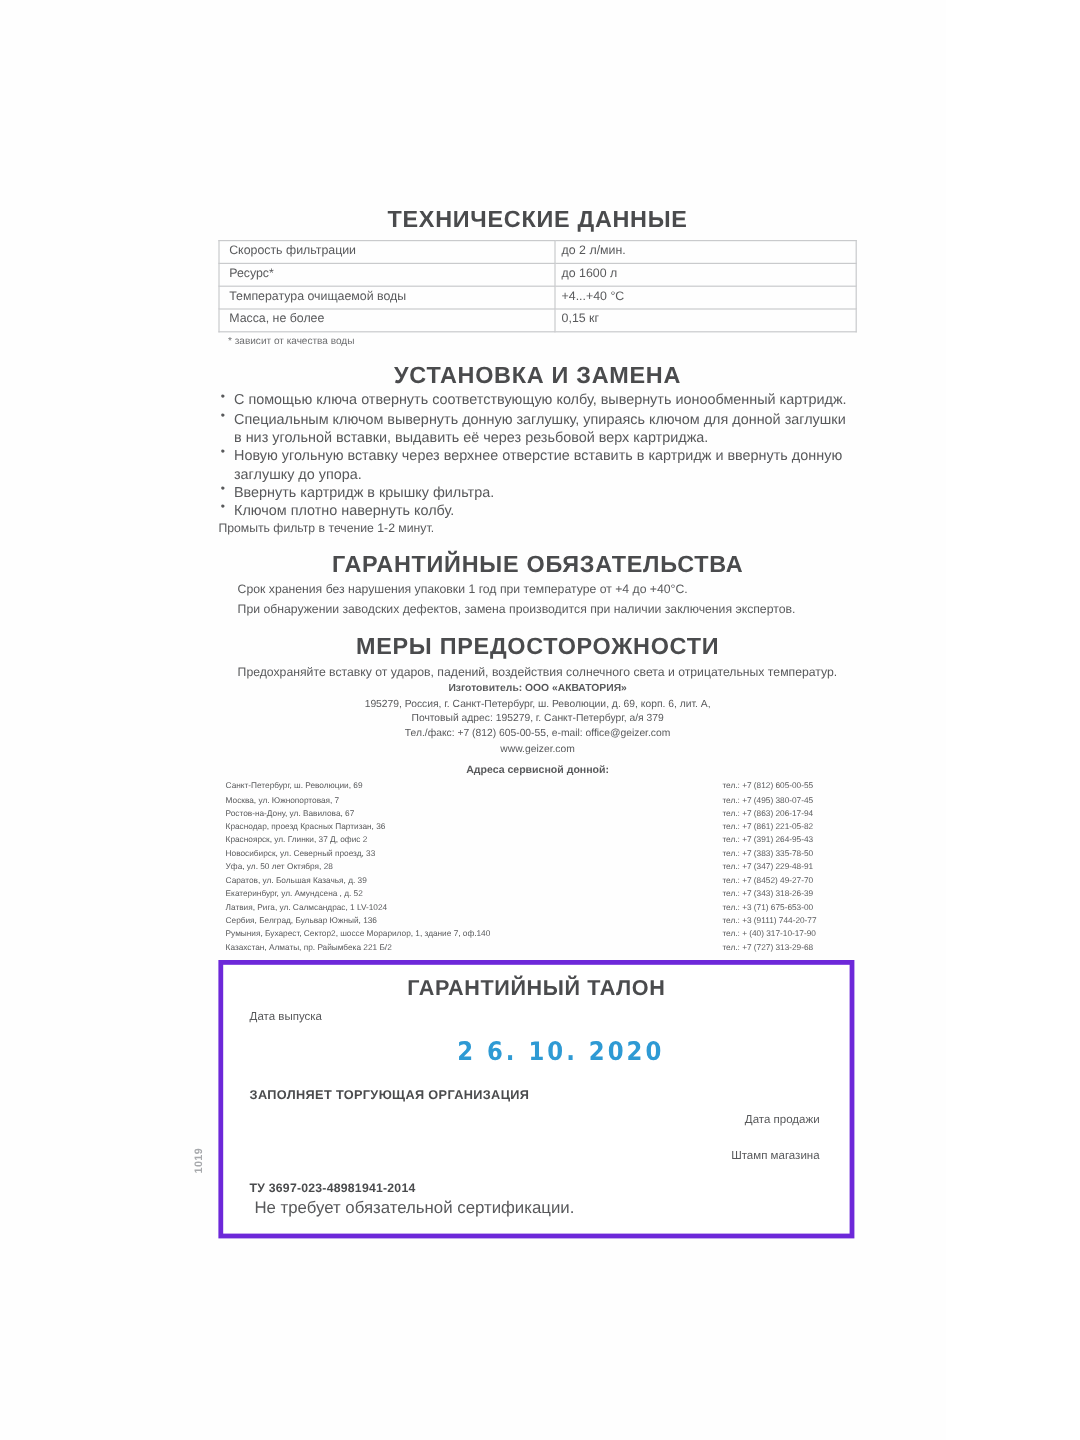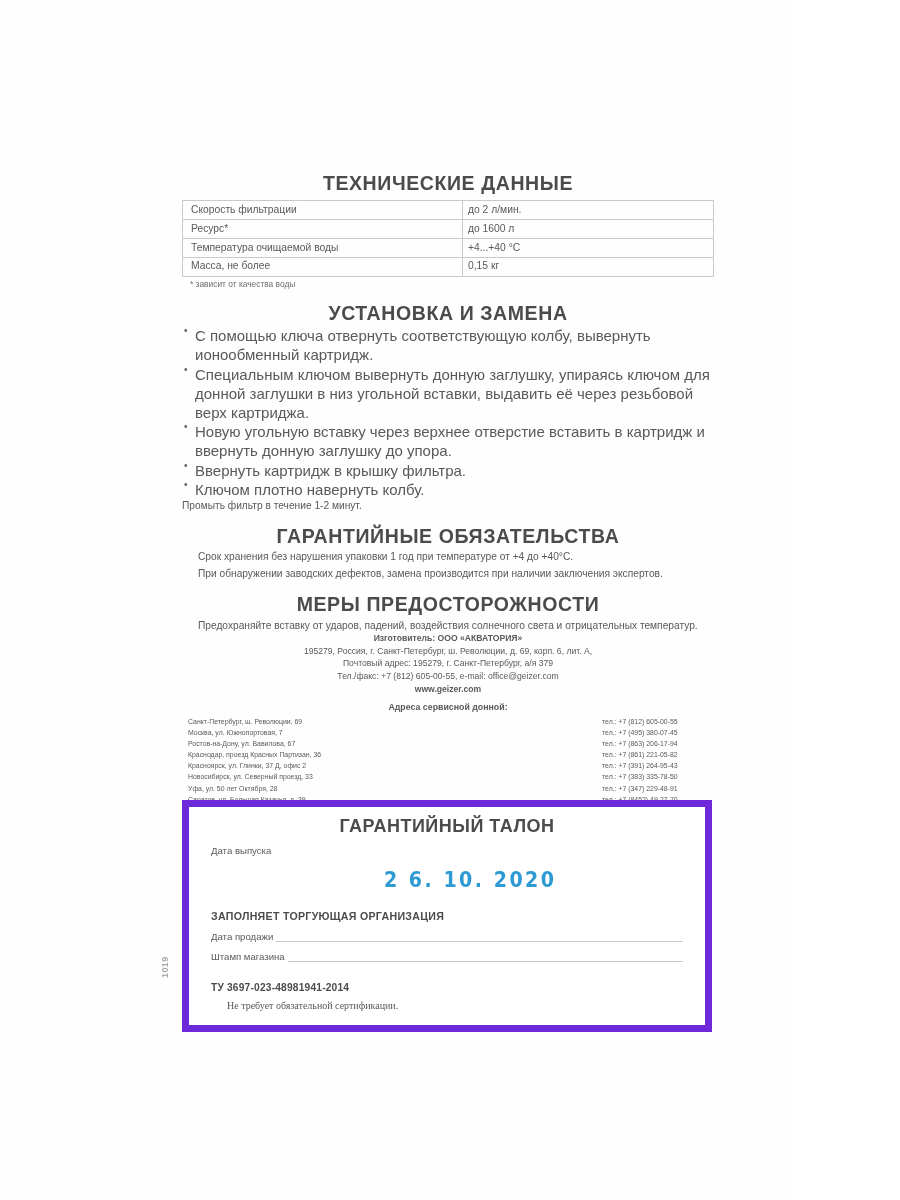--- a/index.html
+++ b/index.html
@@ -69,21 +69,21 @@
     line-height: 1.2;
   }
 
   
   ul.bullets {
     list-style: none;
     margin: 2px 0 0 0;
     padding: 0;
   }
   ul.bullets li {
-    font-size: 15px;
+    font-size: 12px;
     line-height: 1.28;
     color: #58595b;
     padding-left: 13px;
     position: relative;
     margin-bottom: 0px;
   }
   ul.bullets li::before {
     content: "\2022";
     position: absolute;
     left: 2px;
@@ -110,21 +110,21 @@
   .para.justify { text-align: justify; }
 
   
   #manufacturer {
     text-align: center;
     font-size: 8.6px;
     line-height: 1.45;
     color: #58595b;
   }
   #manufacturer .bold { font-weight: bold; }
-  #manufacturer .site { font-weight: bold; margin-top: 1px; }
+  #manufacturer .site { font-weight: normal; margin-top: 1px; }
 
   #service-heading {
     text-align: center;
     font-weight: bold;
     font-size: 8.8px;
     margin-top: 6px;
     color: #58595b;
   }
 
   
@@ -143,21 +143,21 @@
   .svc-city { flex: 0 1 auto; padding-left: 6px; }
   .svc-phone { flex: 0 0 auto; text-align: left; min-width: 112px; }
 
   
   #warranty-card {
     position: absolute;
     left: 182px;
     top: 800px;
     width: 530px;
     height: 232px;
-    border: 7px solid #6d28d9;
+    border: 4px solid #6d28d9;
     box-sizing: border-box;
     background: #ffffff;
   }
   #warranty-title {
     text-align: center;
     font-weight: bold;
     font-size: 18px;
     letter-spacing: 0.5px;
     color: #4a4b4d;
     margin-top: 9px;
@@ -189,20 +189,21 @@
     letter-spacing: 0.3px;
     color: #4a4b4d;
   }
 
   .fill-row {
     margin-top: 9px;
     margin-left: 22px;
     margin-right: 22px;
     display: flex;
     align-items: flex-end;
+    flex-direction: column;
   }
   .fill-row .fl-label {
     font-size: 9.6px;
     color: #58595b;
     flex: 0 0 auto;
     padding-right: 3px;
   }
   .fill-row .fl-line {
     flex: 1 1 auto;
     border-bottom: 1px solid #c9cacc;
@@ -213,25 +214,24 @@
     position: absolute;
     left: 22px;
     bottom: 32px;
     font-weight: bold;
     font-size: 10.2px;
     letter-spacing: 0.2px;
     color: #4a4b4d;
   }
   #cert-note {
     position: absolute;
-    left: 38px;
+    left: 26px;
     bottom: 14px;
-    font-size: 10px;
-    color: #58595b;
-    font-family: Liberation Serif, serif;
+    font-size: 14px;
+    color: #58595b;
   }
 
   
   #page-code {
     position: absolute;
     left: 160px;
     top: 978px;
     font-size: 9px;
     font-weight: bold;
     color: #a7a9ac;

